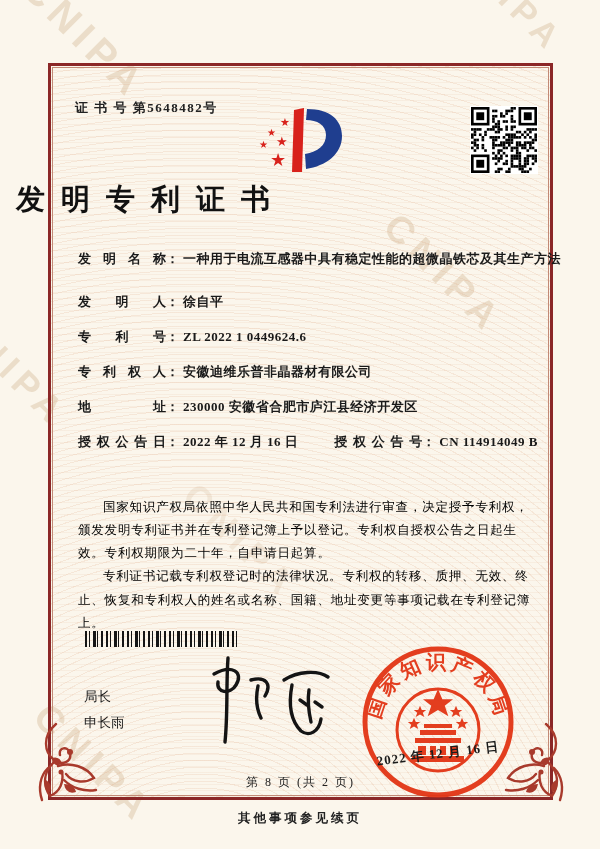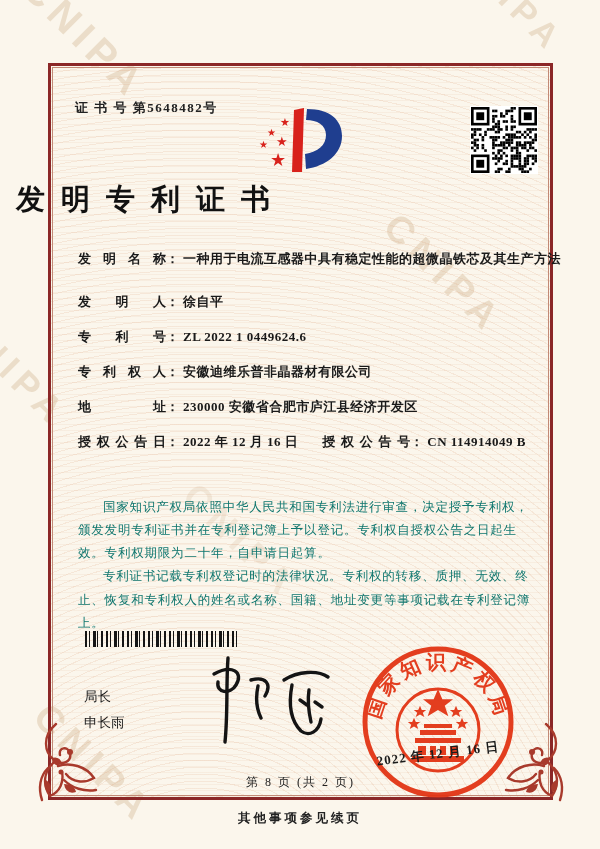--- a/index.html
+++ b/index.html
@@ -30,24 +30,24 @@
   .title{position:absolute;left:0;top:180px;width:600px;text-align:left;
          font-size:29px;font-weight:bold;color:#111;letter-spacing:16px;text-indent:16px;}
 
   .fields{position:absolute;left:78px;top:250px;width:470px;font-size:13px;color:#1a1a1a;}
   .field-row{height:18px;margin-bottom:17px;white-space:nowrap;font-weight:600;}
   .field-row.first{margin-bottom:25px;}
   .f-label{display:inline-block;width:88px;text-align:justify;text-align-last:justify;
            vertical-align:top;}
   .f-colon{display:inline-block;}
   .f-value{display:inline-block;margin-left:4px;letter-spacing:0.5px;}
-  .pair2{margin-left:24px;}
+  .pair2{margin-left:36px;}
 
   .legal{position:absolute;left:78px;top:496px;width:455px;font-size:12.5px;line-height:1.85;
-         color:#0f766e;letter-spacing:0.8px;}
+         color:#000000;letter-spacing:0.8px;}
   .legal p{margin:0;text-indent:2em;}
 
   .barcode{position:absolute;left:85px;top:631px;width:155px;height:16px;
     background:repeating-linear-gradient(90deg,
       #151515 0 2px, transparent 2px 4px,
       #151515 4px 5px, transparent 5px 8px,
       #151515 8px 11px, transparent 11px 12px,
       #151515 12px 13px, transparent 13px 16px,
       #151515 16px 18px, transparent 18px 21px);}
 

